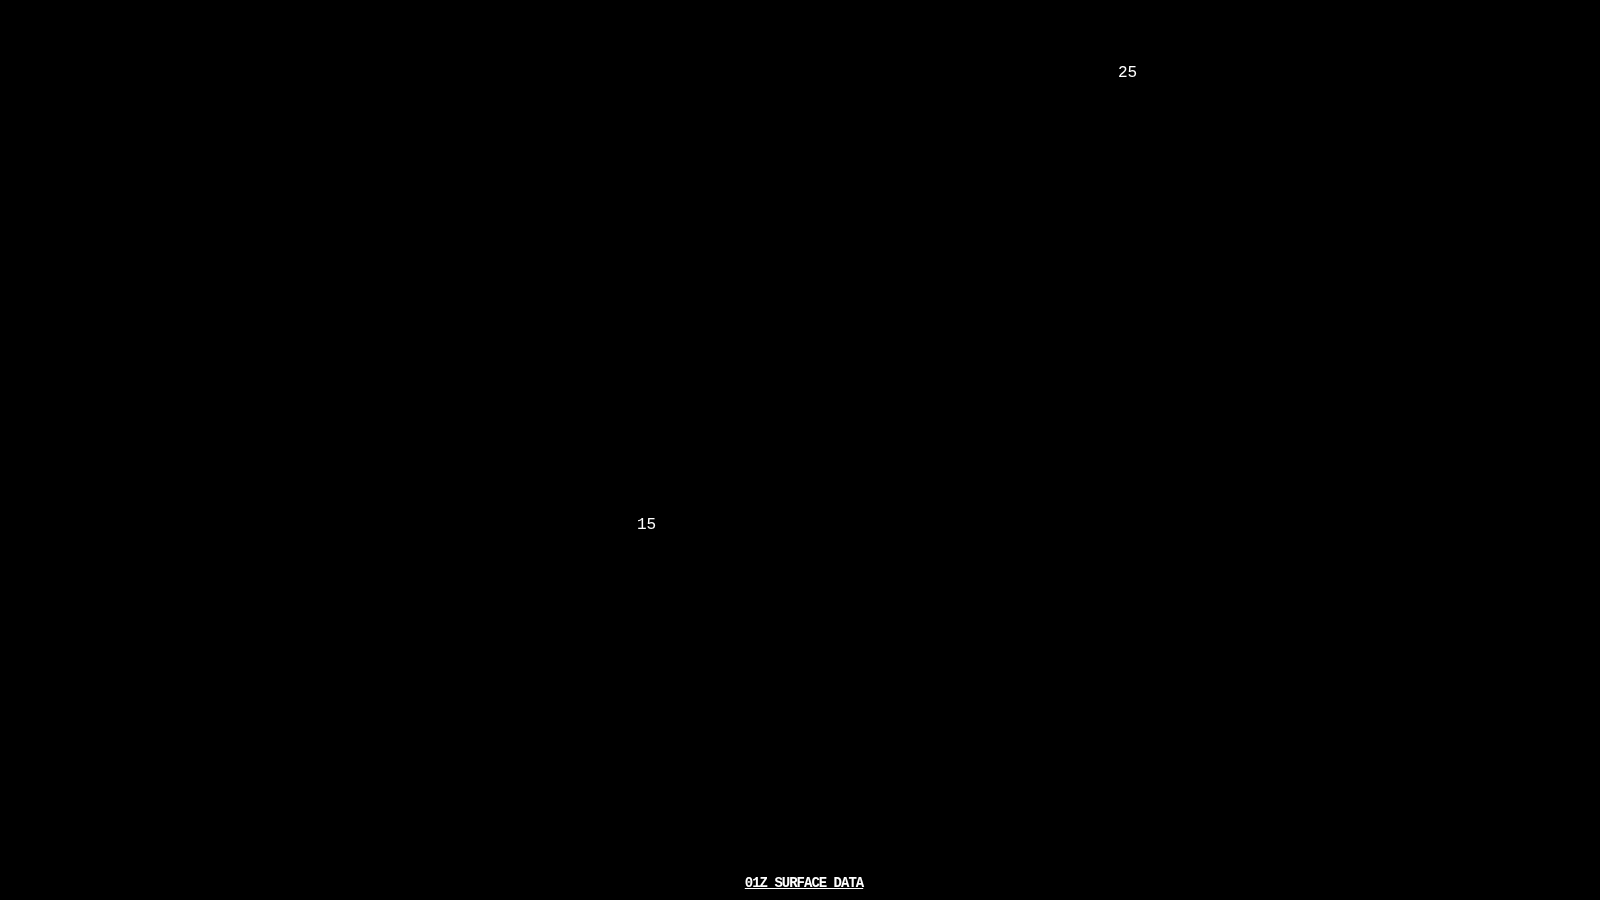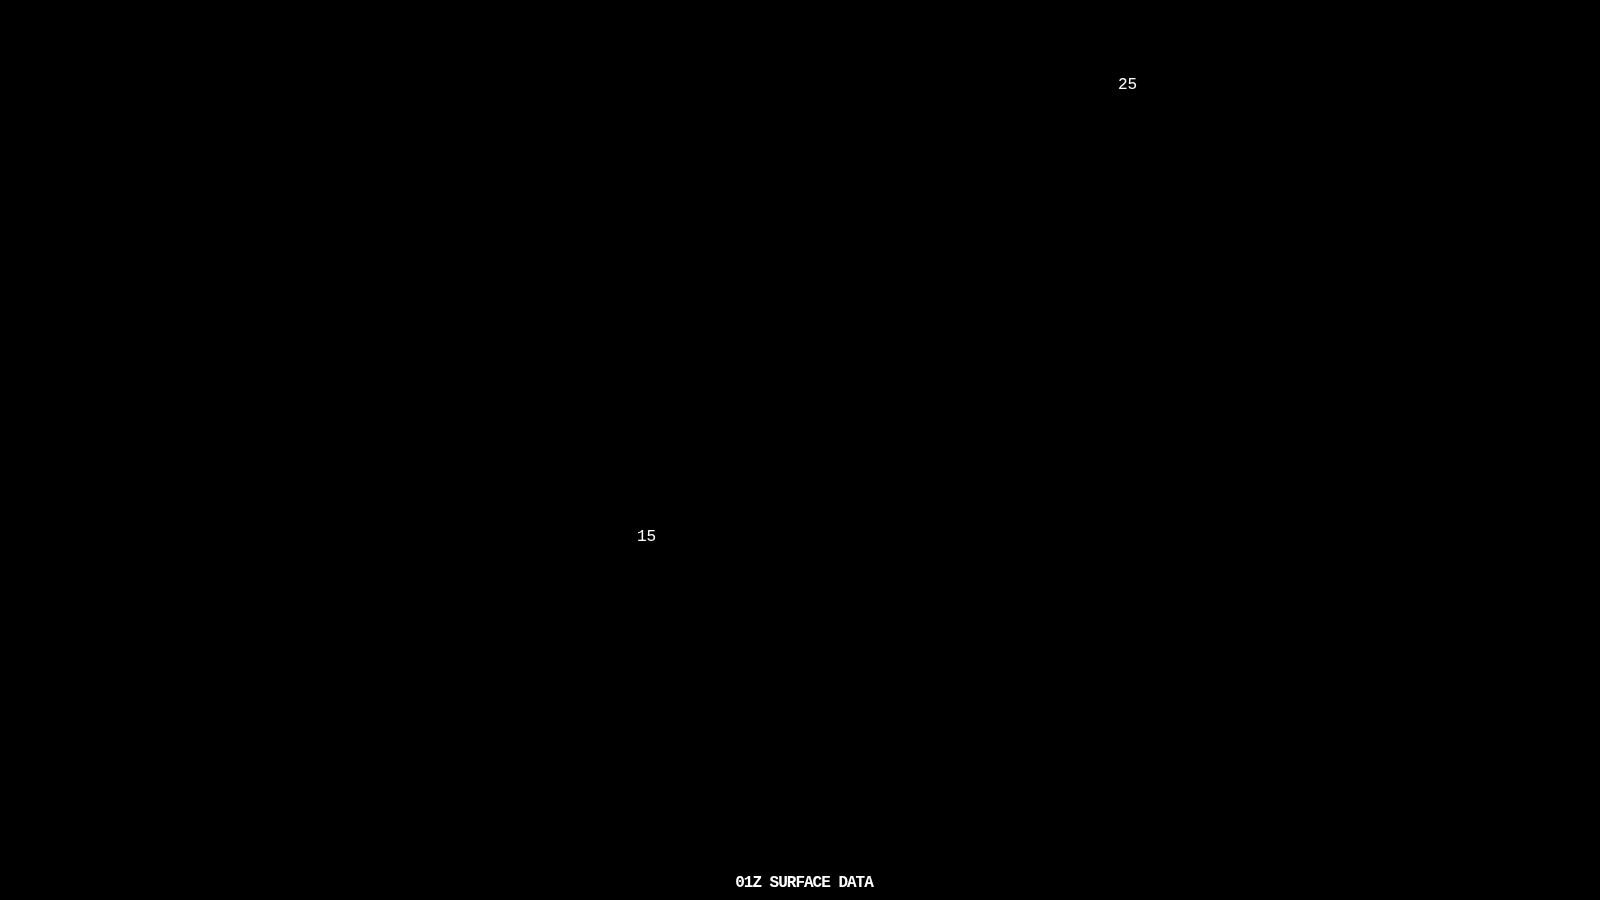--- a/index.html
+++ b/index.html
@@ -19,33 +19,33 @@
     position: absolute;
     inset: 0;
   }
   .station-value {
     position: absolute;
     color: #FFFFFF;
     font-size: 16px;
     line-height: 16px;
     white-space: pre;
     font-weight: 500;
-    margin-top: 12px;
   }
   .plot-title {
     position: absolute;
     left: 804px;
     top: 875px;
     transform: translateX(-50%);
     color: #FFFFFF;
-    font-size: 16px;
+    font-size: 14px;
     line-height: 16px;
     font-weight: bold;
     letter-spacing: -1px;
     white-space: pre;
+    text-decoration: underline;
   }
 </style>
 </head>
 <body>
 
 <div class="screen">
   <div class="station-layer">
       <div class="station-value" style="left: 1118px; top: 65px;">25</div>
       <div class="station-value" style="left: 637px; top: 517px;">15</div>
     </div>

